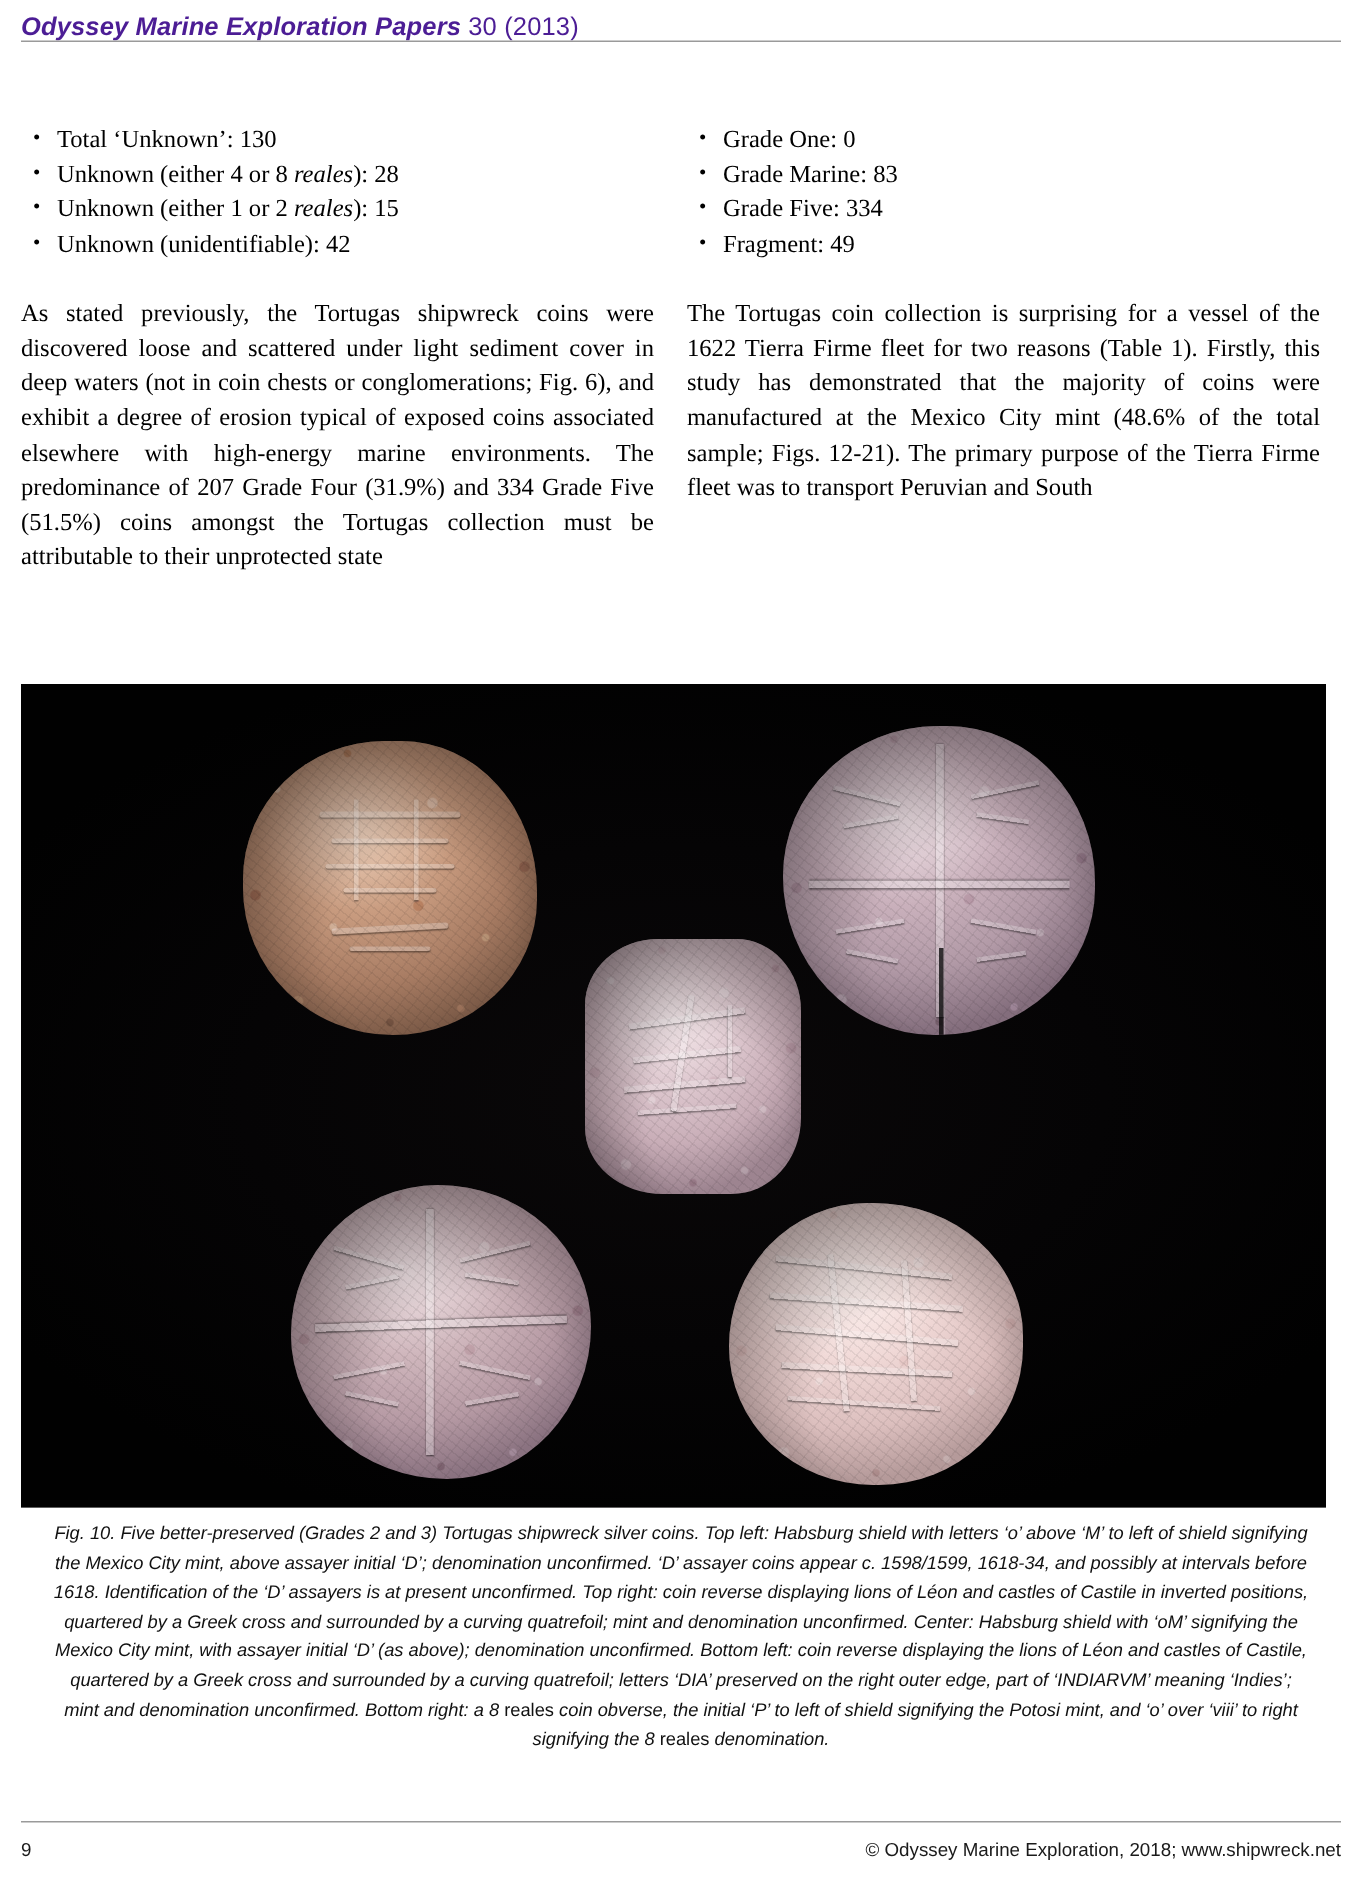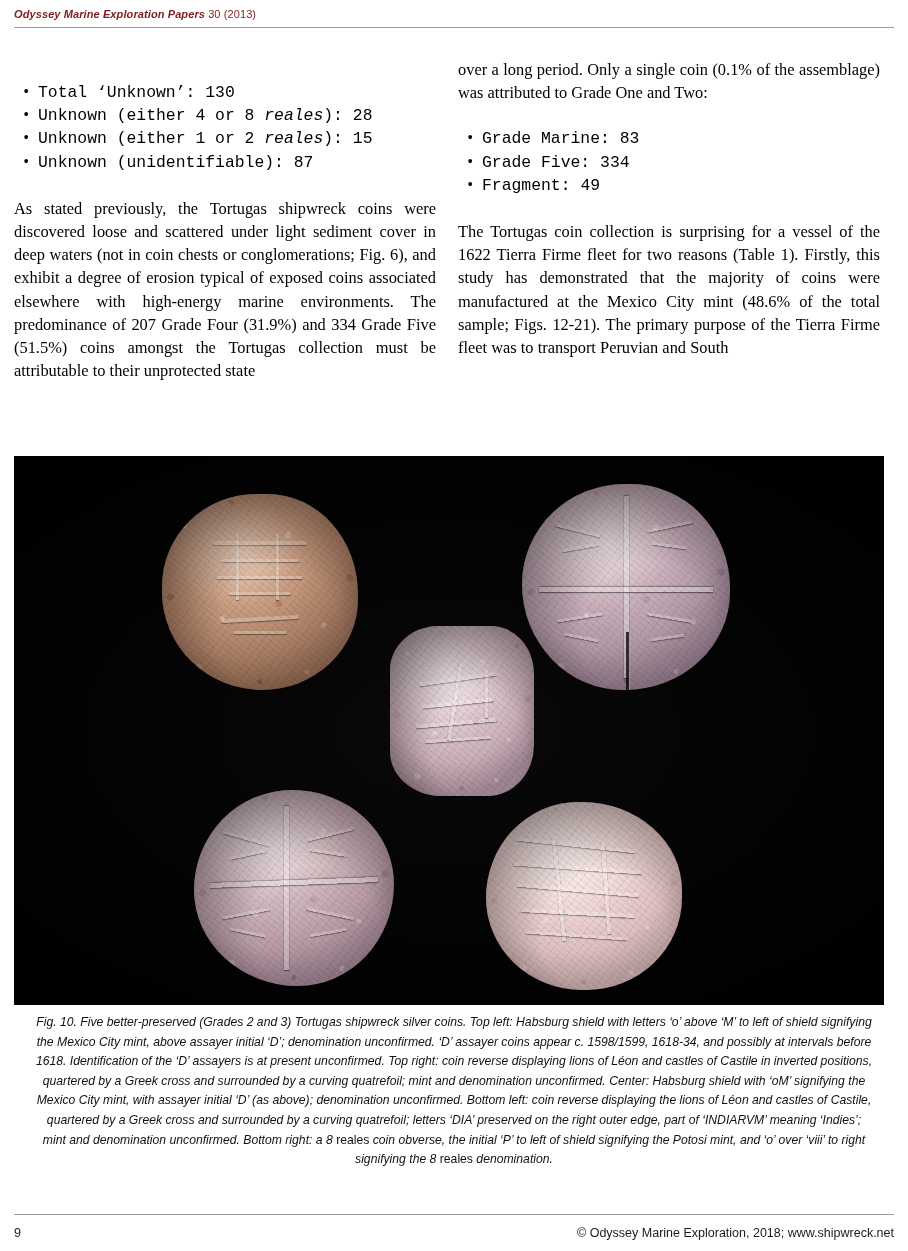--- a/index.html
+++ b/index.html
@@ -25,23 +25,23 @@
 
   
   .runhead {
     position: absolute;
     left: 14px;
     top: 8px;
     width: 880px;
     font-family: "Liberation Sans", sans-serif;
     font-style: italic;
     font-weight: bold;
-    font-size: 11px;
+    font-size: 17px;
     letter-spacing: 0.1px;
-    color: #7f1d1d;
+    color: #4c1d95;
     white-space: nowrap;
   }
   .runhead .vol {
     font-weight: normal;
     font-style: normal;
   }
   .rule-top {
     position: absolute;
     left: 14px;
     top: 27px;
@@ -77,21 +77,20 @@
     padding: 0 0 0 24px;
     list-style: none;
   }
   ul.bul li {
     position: relative;
     margin: 0;
     padding: 0;
     line-height: 23.2px;
     text-align: left;
     white-space: nowrap;
-    font-family: Liberation Mono, monospace;
   }
   ul.bul li::before {
     content: "\2022";
     position: absolute;
     left: -16px;
     top: 0;
     font-size: 14px;
   }
   em.it { font-style: italic; }
 
@@ -292,31 +291,34 @@
         <span>28</span>
       </li>
       <li>
         <span>Unknown (either 1 or 2</span>
         <em class="it">reales</em><span>):</span>
         <span>15</span>
       </li>
       <li>
         <span>Unknown (unidentifiable):</span>
         <em class="it"></em><span></span>
-        <span>87</span>
+        <span>42</span>
       </li>
     </ul>
     <div class="para-gap"></div>
     <p>As stated previously, the Tortugas shipwreck coins were discovered loose and scattered under light sediment cover in deep waters (not in coin chests or conglomerations; Fig. 6), and exhibit a degree of erosion typical of exposed coins associated elsewhere with high-energy marine environments. The predominance of 207 Grade Four (31.9%) and 334 Grade Five (51.5%) coins amongst the Tortugas collection must be attributable to their unprotected state</p>
   </div>
 
   <div class="col col-right">
-    <p>over a long period. Only a single coin (0.1% of the assemblage) was attributed to Grade One and Two:</p>
     <div class="para-gap"></div>
     <ul class="bul">
+      <li>
+        <span>Grade One:</span>
+        <span>0</span>
+      </li>
       <li>
         <span>Grade Marine:</span>
         <span>83</span>
       </li>
       <li>
         <span>Grade Five:</span>
         <span>334</span>
       </li>
       <li>
         <span>Fragment:</span>

